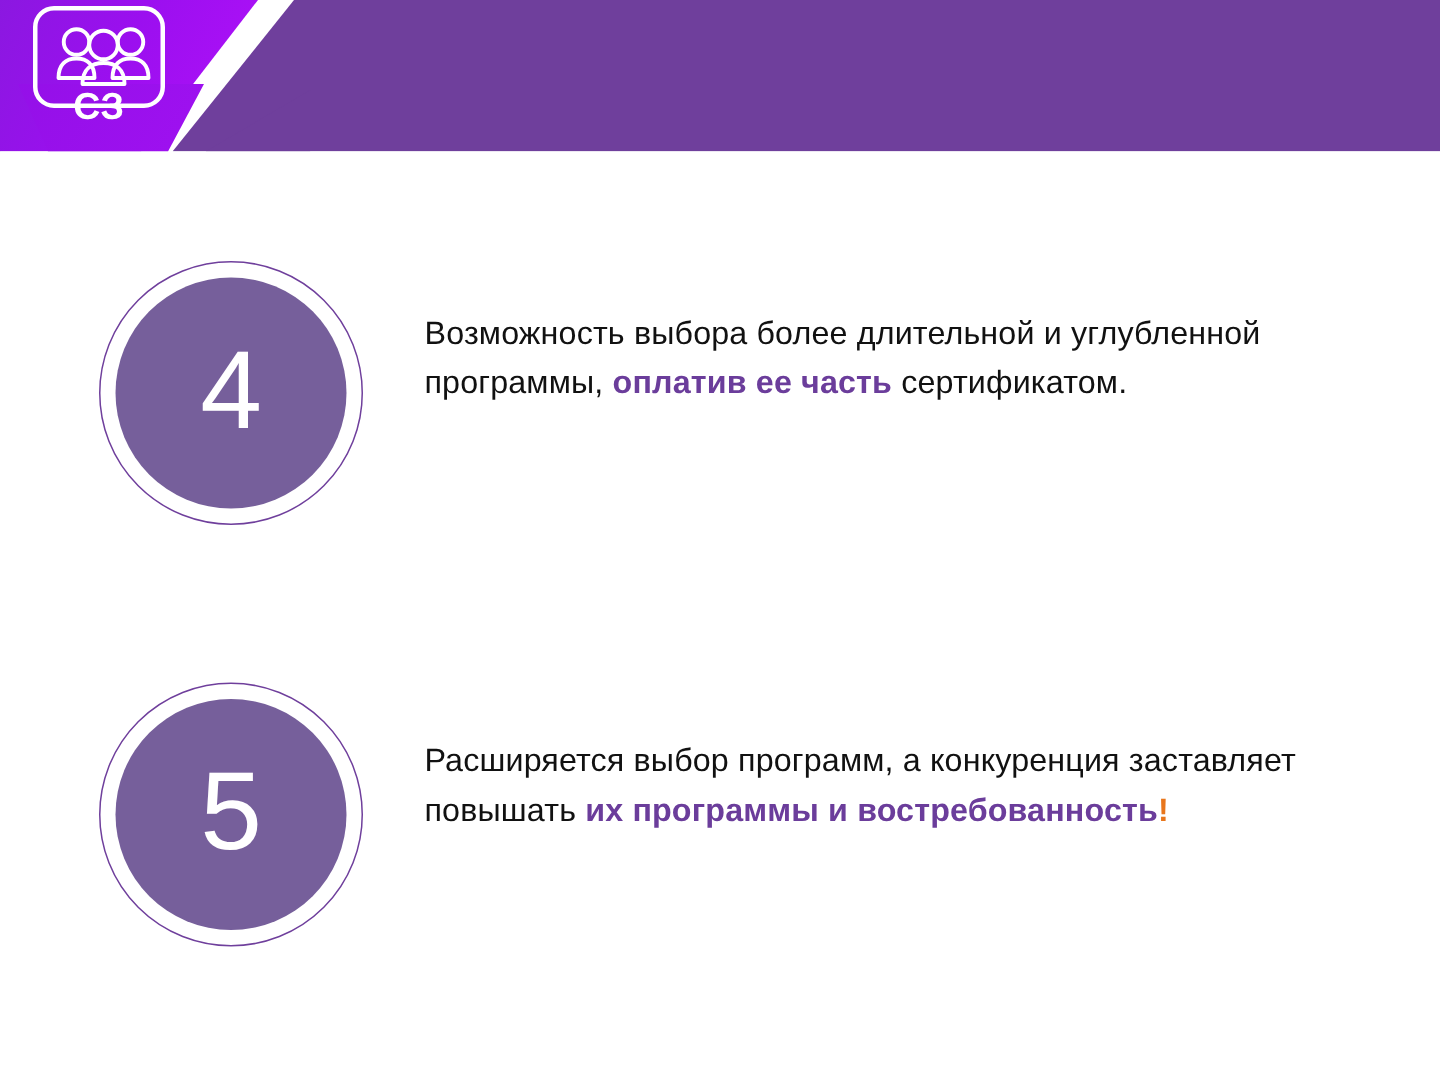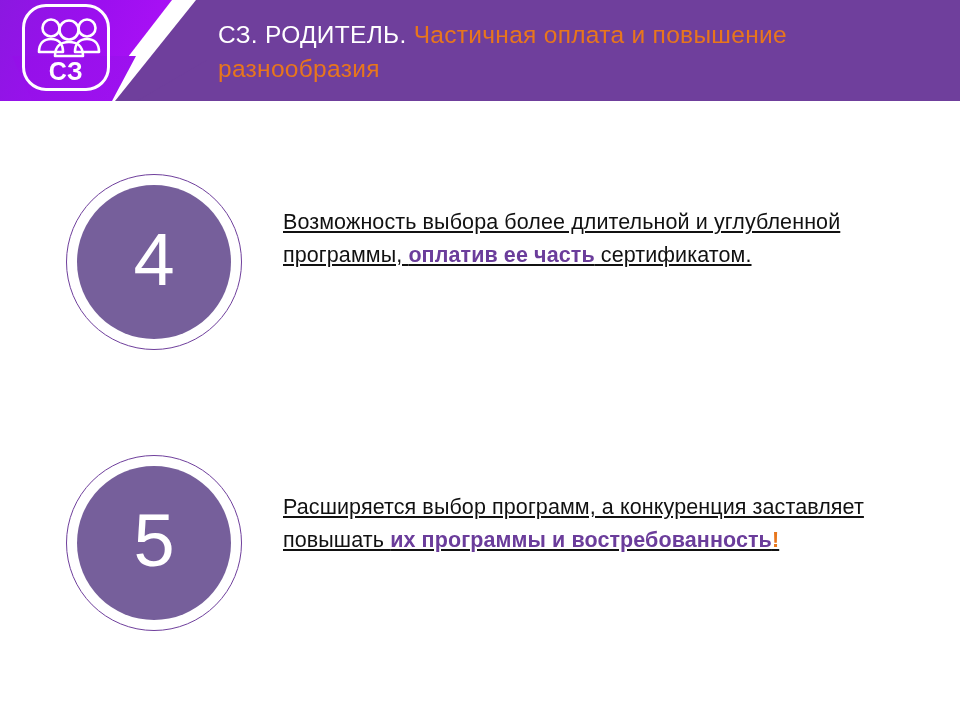--- a/index.html
+++ b/index.html
@@ -84,23 +84,23 @@
     background: #6F3F9C;
     clip-path: polygon(70px 0, 70px 41px, 0 41px);
   }
 
   
   .logo-tile {
     position: absolute;
     left: 22px;
     top: 4px;
     width: 88px;
-    height: 87px;
+    height: 68px;
     border: 3px solid #ffffff;
-    border-radius: 24px;
+    border-radius: 14px;
     box-sizing: border-box;
   }
   .logo-people {
     position: absolute;
     left: 12px;
     top: 10px;
     width: 64px;
     height: 42px;
   }
   .logo-abbr {
@@ -182,21 +182,20 @@
 
   .item-text {
     position: absolute;
     left: 283px;
     top: 32px;
     width: 600px;
     font-size: 21.5px;
     line-height: 33px;
     color: #111111;
     letter-spacing: 0.1px;
-    text-decoration: underline;
   }
   .item-5 .item-text { top: 36px; width: 610px; }
 
   .hl {
     color: #6B3D9B;
     font-weight: bold;
   }
   .bang { color: #E8761C; font-weight: bold; }
 </style>
 </head>
@@ -218,24 +217,20 @@
         <circle cx="14" cy="11" r="8.5"></circle>
         <path d="M2 35 C2 26 7 22 14 22 C21 22 26 26 26 35 Z"></path>
         <circle cx="50" cy="11" r="8.5"></circle>
         <path d="M38 35 C38 26 43 22 50 22 C57 22 62 26 62 35 Z"></path>
         <circle cx="32" cy="13" r="9.5"></circle>
         <path d="M18 39 C18 29 24 25 32 25 C40 25 46 29 46 39 Z"></path>
       </svg>
       <div class="logo-abbr">СЗ</div>
     </div>
 
-    <div class="header-title">
-      <span>СЗ. РОДИТЕЛЬ.</span>
-      <span class="title-accent">Частичная оплата и повышение разнообразия</span>
-    </div>
   </div>
 
   <div class="item item-4">
     <div class="circle-wrap">
       <div class="circle-ring"></div>
       <div class="circle-fill">
         <div class="circle-number">4</div>
       </div>
     </div>
     <div class="item-text">

